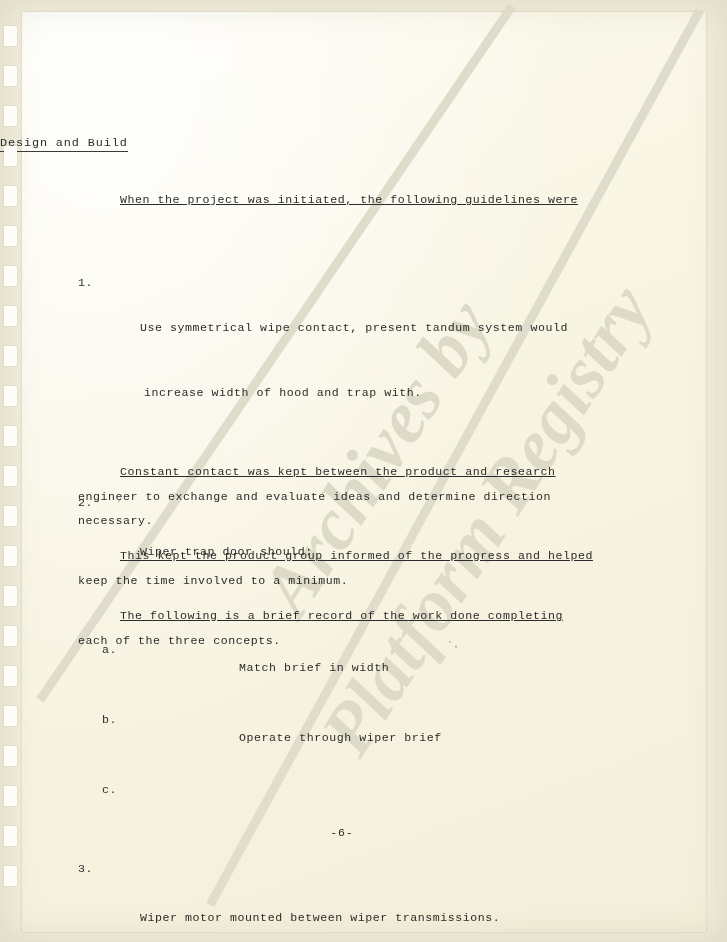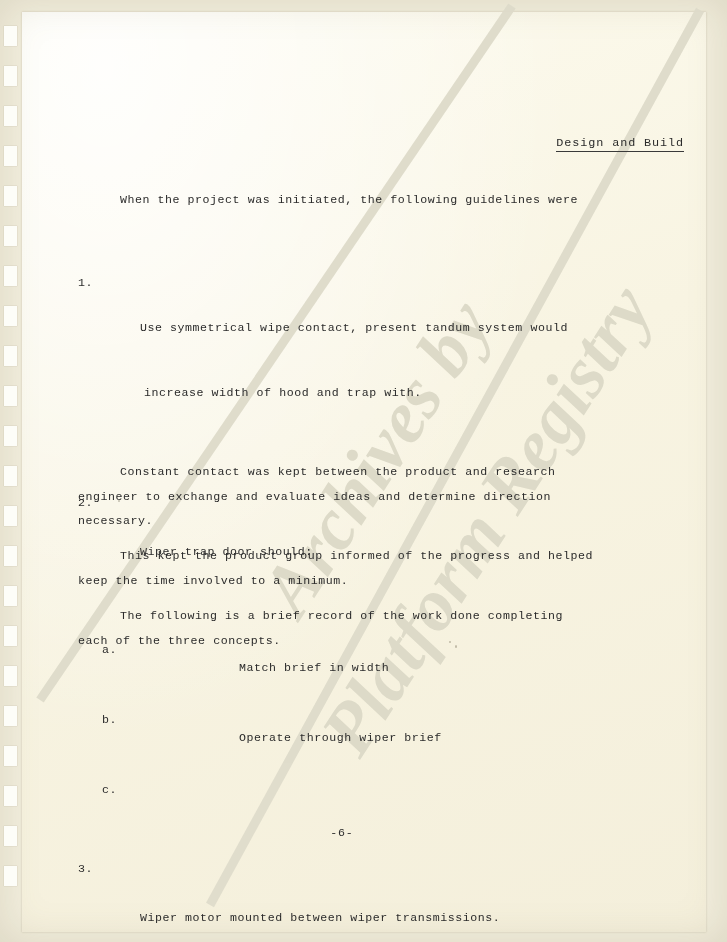--- a/index.html
+++ b/index.html
@@ -84,36 +84,36 @@
     font-family: "Liberation Mono", "DejaVu Sans Mono", monospace;
     font-size: 11.6px;
     letter-spacing: 0.55px;
   }
 
   .doc-title {
     position: absolute;
     top: 136px;
     left: 0;
     width: 684px;
-    text-align: right;
+    text-align: left;
     font-size: 11.8px;
     letter-spacing: 0.9px;
   }
   .doc-title span {
     border-bottom: 1px solid #3a3a3a;
     padding-bottom: 1px;
   }
 
   .blk {
     position: absolute;
     left: 78px;
     width: 540px;
   }
   .line { white-space: pre; line-height: 24.5px; }
-  .indent { padding-left: 42px; }
+  .indent { padding-left: 42px; text-decoration: underline; }
   .li {
     position: relative;
     padding-left: 62px;
     line-height: 24.5px;
     white-space: pre;
   }
   .li .mark {
     position: absolute;
     left: 0;
     width: 56px;

